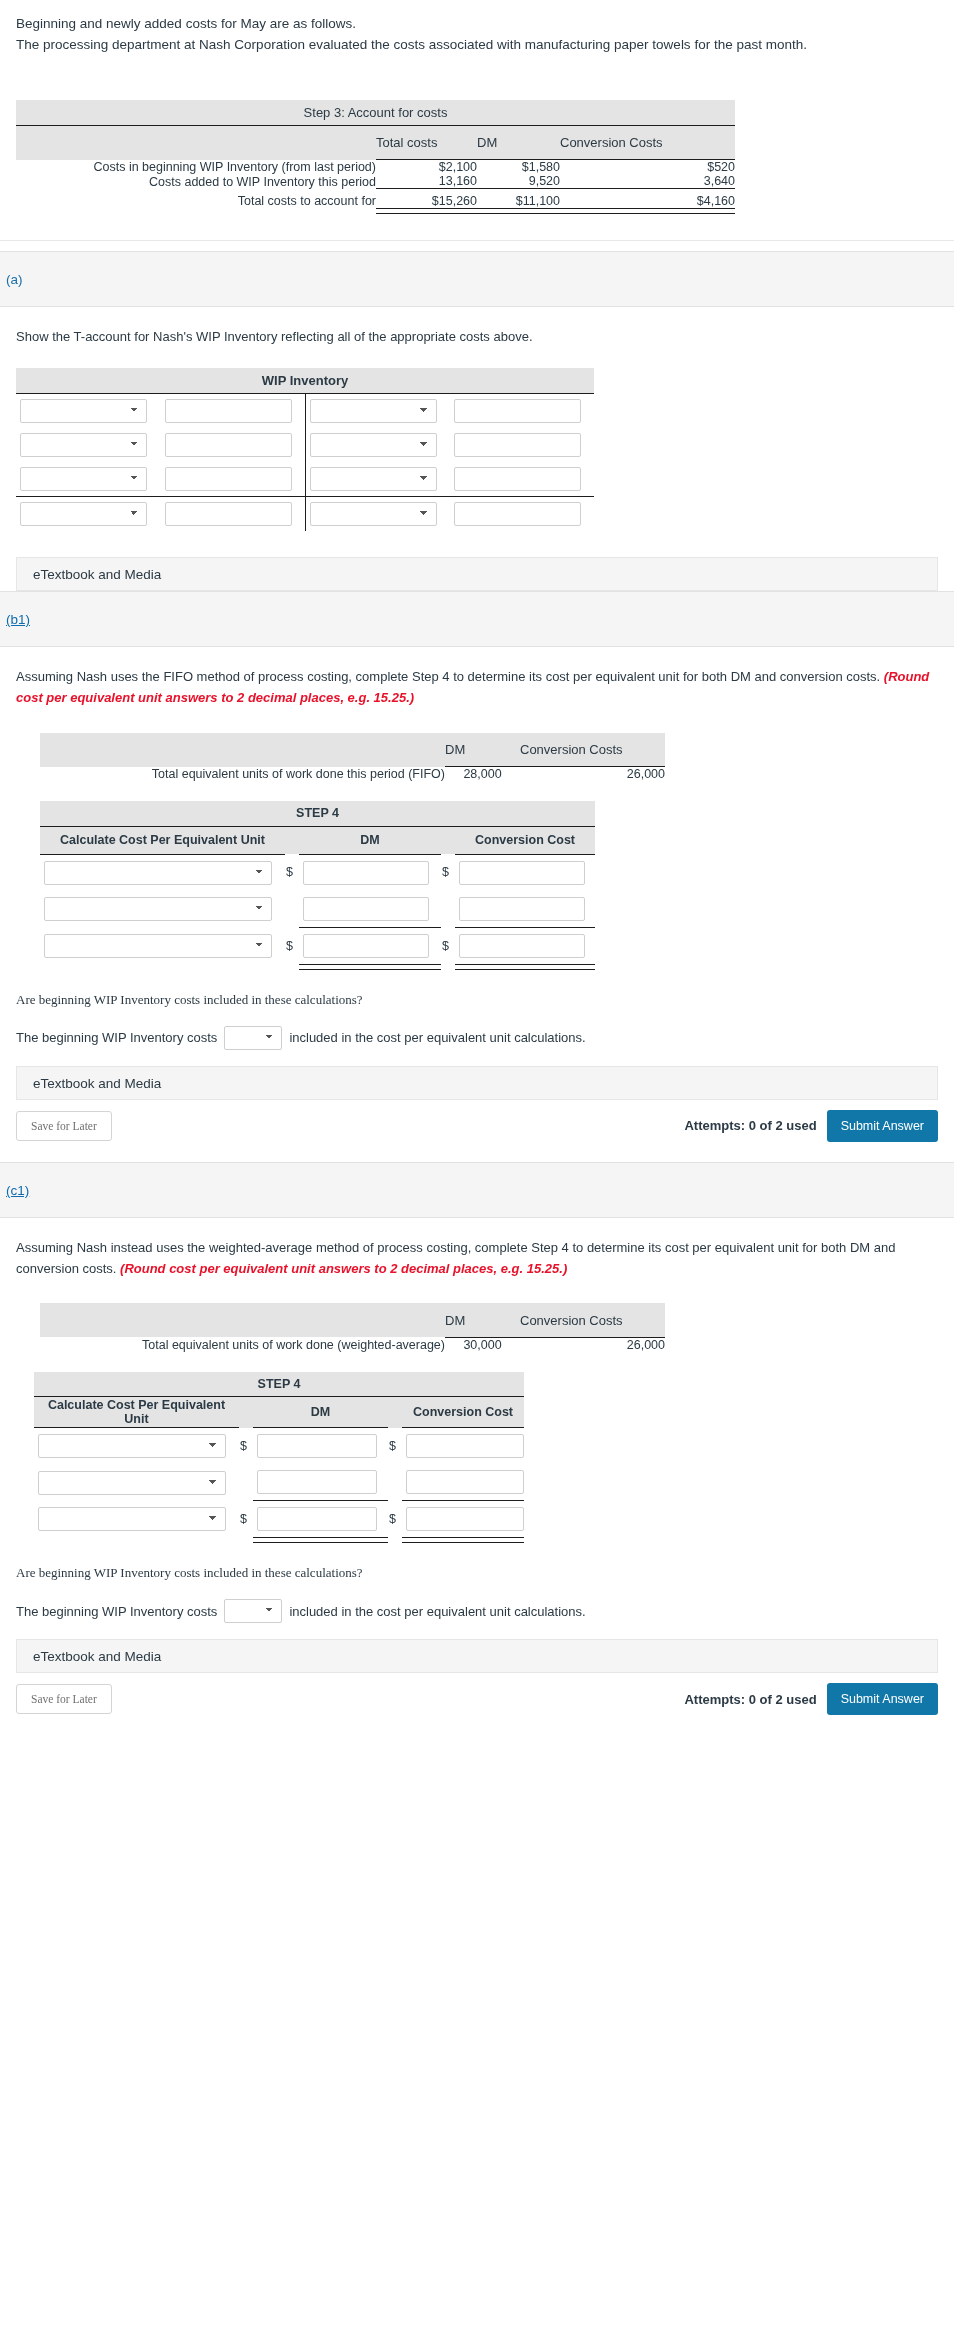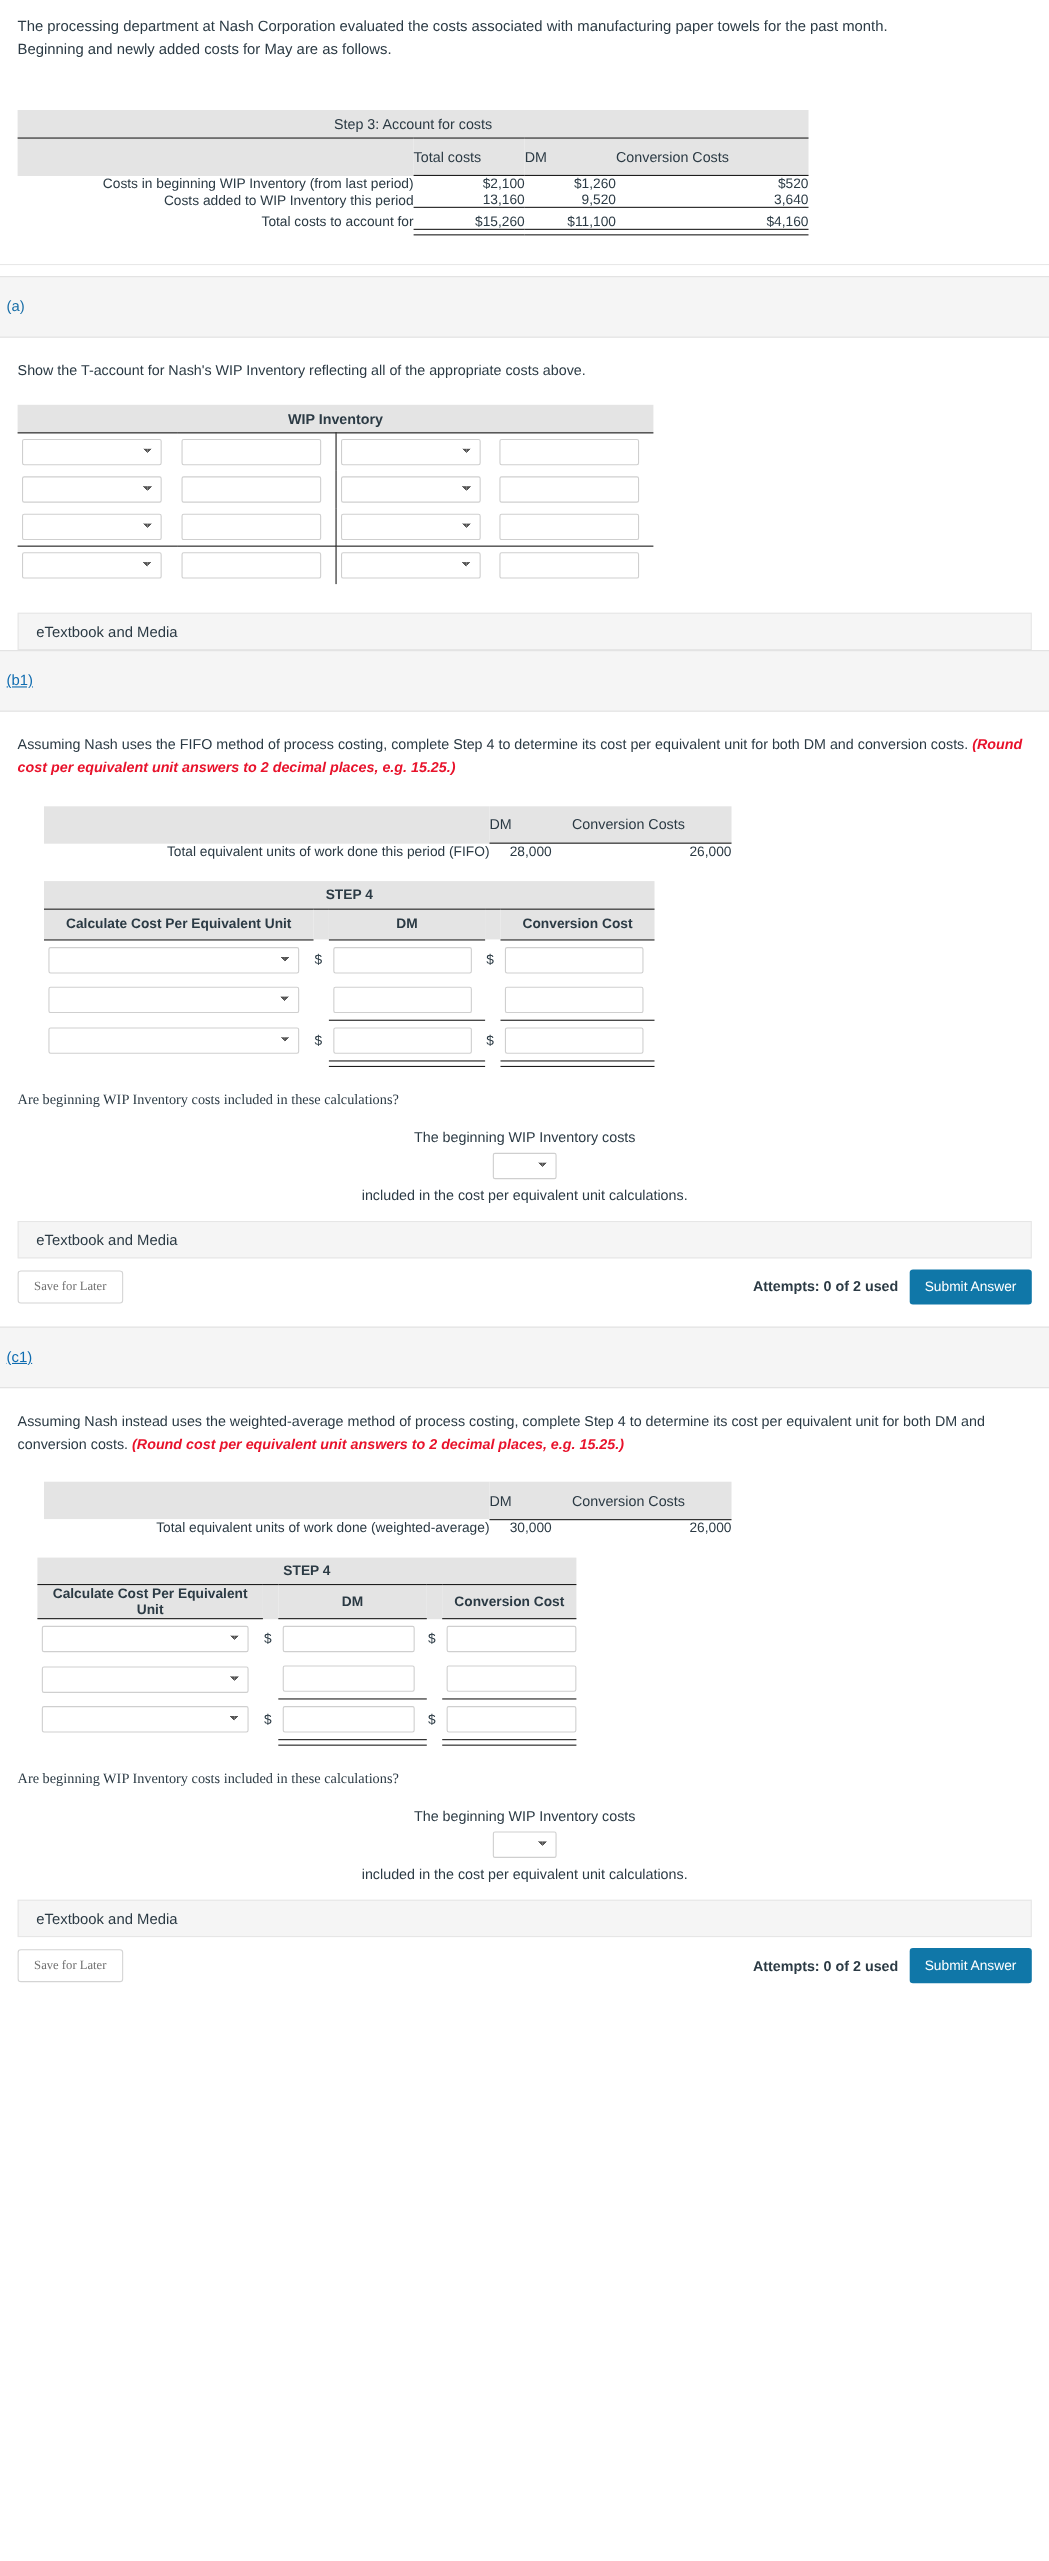--- a/index.html
+++ b/index.html
@@ -199,21 +199,20 @@
     padding: 22px 16px 0 16px;
     font-size: 13px;
     font-family: Liberation Serif, serif;
   }
   .qline2 {
     padding: 18px 16px 0 16px;
     font-size: 13px;
     display: flex;
     align-items: center;
     gap: 7px;
-    flex-direction: column;
   }
   .mini-sel { width: 58px; height: 25px; }
 
   
   .actions {
     margin: 10px 16px 0 16px;
     display: flex;
     align-items: center;
     justify-content: space-between;
   }
@@ -243,22 +242,22 @@
 
   .hr-sep { border-top: 1px solid #e8e8e8; margin-top: 26px; }
   .pad-b { height: 30px; }
 </style>
 </head>
 <body>
 
 <div class="page">
 
   <div class="intro">
+    <div>Beginning and newly added costs for May are as follows.</div>
     <div>The processing department at Nash Corporation evaluated the costs associated with manufacturing paper towels for the past month.</div>
-    <div>Beginning and newly added costs for May are as follows.</div>
   </div>
 
   <div style="padding:12px 16px 0 16px;">
     <table class="acct" style="width:719px;margin-top:28px;">
       <colgroup>
         <col style="width:360px">
           <col style="width:101px">
           <col style="width:83px">
           <col style="width:175px">
       </colgroup>
@@ -268,21 +267,21 @@
       </tr>
       <tr>
         <td class="colhead"></td>
         <td class="colhead ul">Total costs</td>
         <td class="colhead ul">DM</td>
         <td class="colhead ul">Conversion Costs</td>
       </tr>
       <tr>
         <td class="rowlab">Costs in beginning WIP Inventory (from last period)</td>
         <td class="num">$2,100</td>
-        <td class="num">$1,260</td>
+        <td class="num">$1,580</td>
         <td class="num">$520</td>
       </tr>
       <tr>
         <td class="rowlab">Costs added to WIP Inventory this period</td>
         <td class="num">13,160</td>
         <td class="num">9,520</td>
         <td class="num">3,640</td>
       </tr>
       <tr>
         <td class="spacer-cell"></td>

